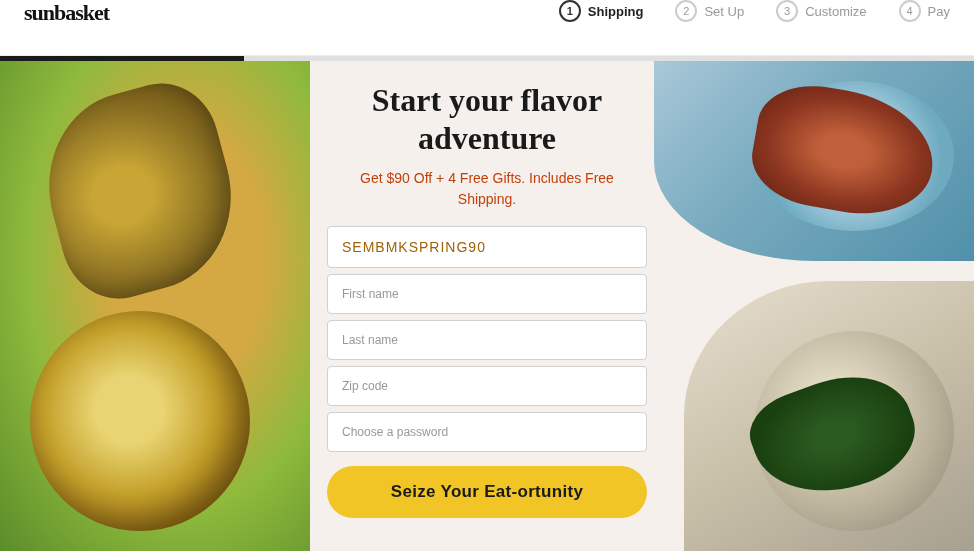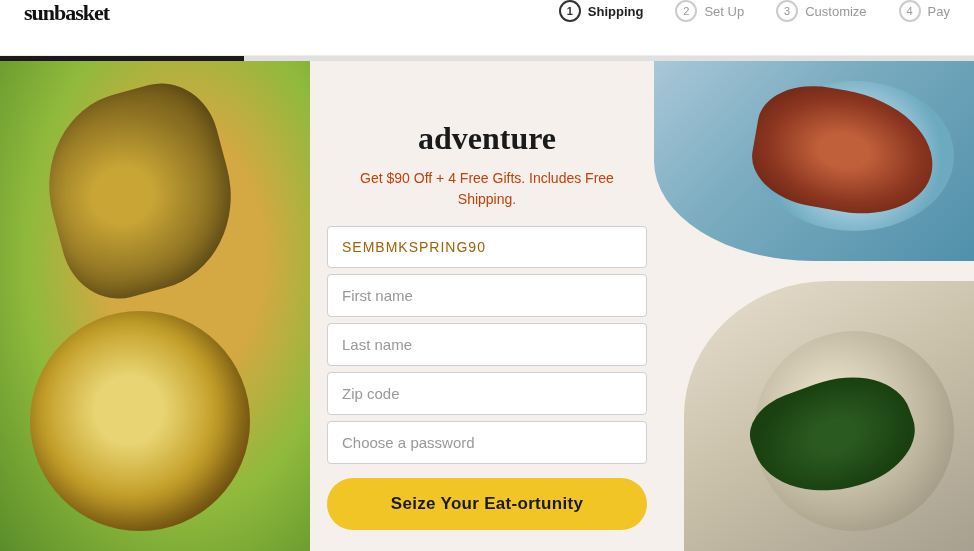--- a/index.html
+++ b/index.html
@@ -248,21 +248,21 @@
       display: flex;
       flex-direction: column;
       gap: 6px;
     }
 
     .form-field {
       width: 100%;
       padding: 12px 14px;
       border: 1px solid #d0d0d0;
       border-radius: 4px;
-      font-size: 15px;
+      font-size: 12px;
       color: #b91c1c;
       background: #fff;
       outline: none;
     }
 
     .form-field::placeholder {
       color: #999;
     }
 
     .promo-field {
@@ -326,21 +326,21 @@
 </div>
 
 <div class="bg-container">
   <div class="food-left"></div>
   <div class="food-right-top"></div>
   <div class="food-right-bottom"></div>
 </div>
 
 <div class="center-content">
   <h1 class="headline">
-    <br>
+    <span>Start your flavor</span><br>
     <span>adventure</span>
   </h1>
   <p class="subheadline">Get $90 Off + 4 Free Gifts. Includes Free Shipping.</p>
 
   <div class="form-container">
     <input class="form-field promo-field" type="text" value="SEMBMKSPRING90" style="">
     <input class="form-field" type="text" placeholder="First name" style="">
     <input class="form-field" type="text" placeholder="Last name" style="">
     <input class="form-field" type="text" placeholder="Zip code" style="">
     <input class="form-field" type="password" placeholder="Choose a password" style="">

